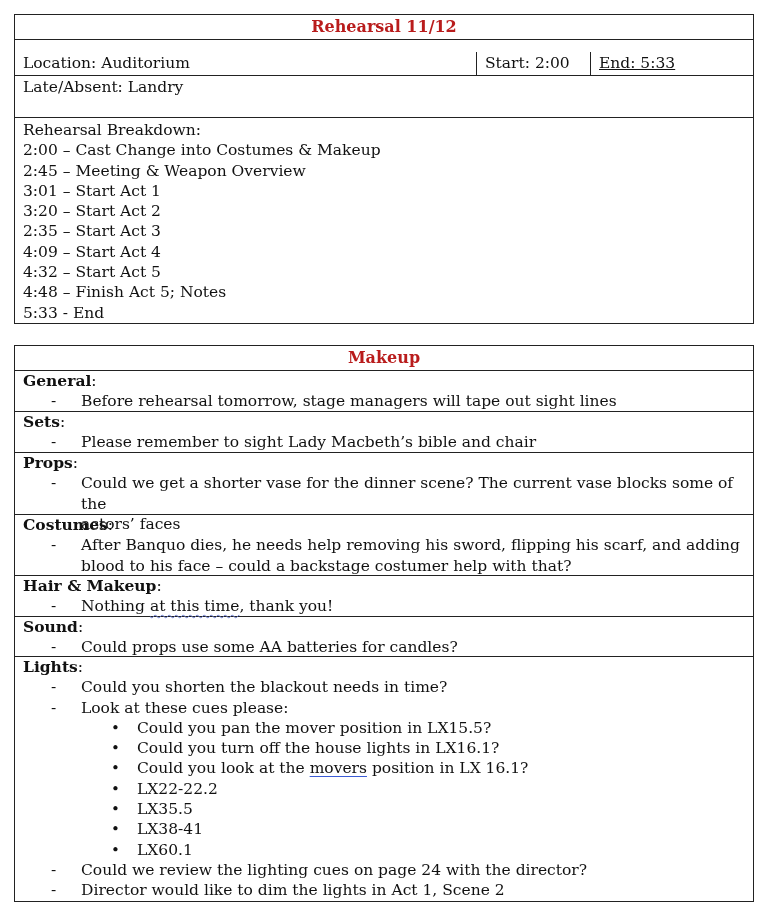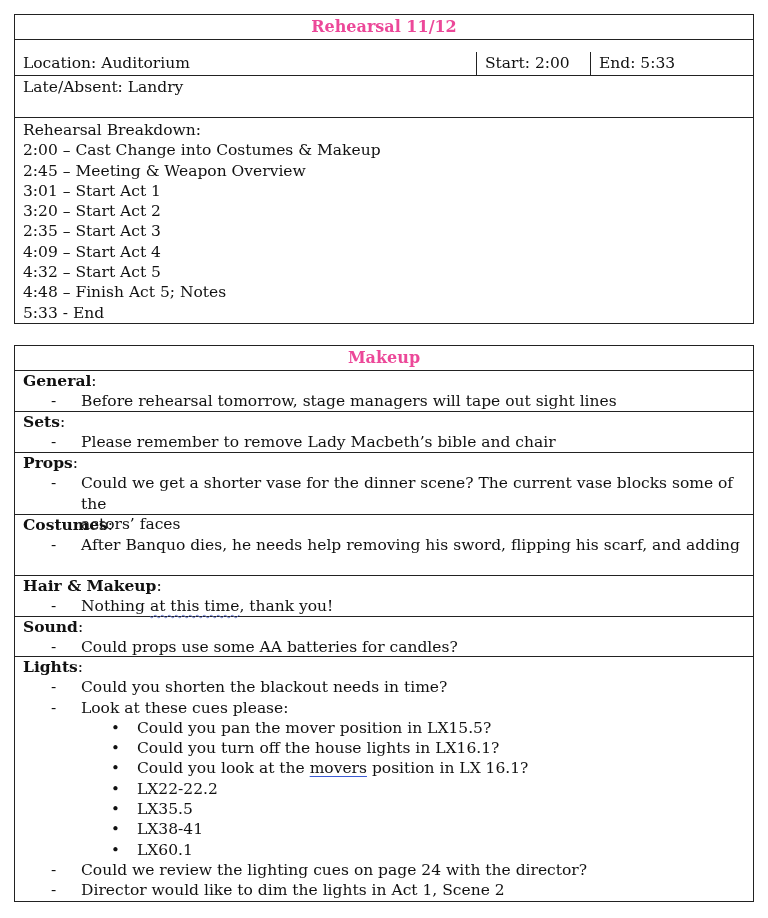--- a/index.html
+++ b/index.html
@@ -11,27 +11,27 @@
   .tbl {
     position: absolute; left: 14px; width: 740px;
     border: 1.5px solid #222; box-sizing: border-box;
   }
   #t1 { top: 14px; }
   #t2 { top: 345px; }
   .row { border-bottom: 1.5px solid #222; box-sizing: border-box; }
   .row:last-child { border-bottom: none; }
   .hdr {
     height: 25px; text-align: center; font-weight: bold;
-    font-size: 16px; line-height: 24px; color: #ec4899;
+    font-size: 16px; line-height: 24px; color: #b91c1c;
   }
   .t1row { display: flex; height: 24px; font-size: 15.5px; line-height: 23px; margin-top: 12px; }
   .t1row .cell { padding-left: 8px; box-sizing: border-box; }
   .loc { width: 462px; border-right: 1.5px solid #222; }
   .start { width: 114px; border-right: 1.5px solid #222; }
-  .end { flex: 1; }
+  .end { flex: 1; text-decoration: underline; }
   .late { height: 42px; font-size: 15.5px; line-height: 22px; padding-left: 8px; }
   .breakdown { padding: 2px 0 0 8px; font-size: 15.5px; line-height: 20.3px; height: 205px; box-sizing: border-box; }
   .section { padding-left: 8px; font-size: 15.5px; line-height: 20.3px; box-sizing: border-box; }
   .cat { font-weight: bold; margin-top: 12px; }
   .note { position: relative; padding-left: 58px; }
   .note .dash { position: absolute; left: 28px; top: 0; }
   .bullet { position: relative; padding-left: 114px; }
   .bullet .dot { position: absolute; left: 88px; top: 0; font-size: 15px; }
   .squiggle { text-decoration: underline wavy #6677cc; text-decoration-thickness: 1px; text-underline-offset: 3px; }
   .blueline { text-decoration: underline; text-decoration-color: #3b5bd6; text-underline-offset: 3px; }
@@ -64,32 +64,33 @@
 <div class="tbl" id="t2">
   <div class="row hdr">Makeup</div>
 
   <div class="row section" style="height:41px">
     <div><span class="cat">General</span><span>:</span></div>
     <div class="note"><span class="dash">-</span><span>Before rehearsal tomorrow, stage managers will tape out sight lines</span></div>
   </div>
 
   <div class="row section" style="height:41px">
     <div><span class="cat">Sets</span><span>:</span></div>
-    <div class="note"><span class="dash">-</span><span>Please remember to remove Lady Macbeth’s bible and chair</span></div>
+    <div class="note"><span class="dash">-</span><span>Please remember to sight Lady Macbeth’s bible and chair</span></div>
   </div>
 
   <div class="row section" style="height:62px">
     <div><span class="cat">Props</span><span>:</span></div>
     <div class="note"><span class="dash">-</span><span>Could we get a shorter vase for the dinner scene? The current vase blocks some of the</span></div>
     <div class="note">actors’ faces</div>
   </div>
 
   <div class="row section" style="height:61px">
     <div><span class="cat">Costumes</span><span>:</span></div>
     <div class="note"><span class="dash">-</span><span>After Banquo dies, he needs help removing his sword, flipping his scarf, and adding</span></div>
+    <div class="note">blood to his face – could a backstage costumer help with that?</div>
   </div>
 
   <div class="row section" style="height:41px">
     <div><span class="cat">Hair &amp; Makeup</span><span>:</span></div>
     <div class="note"><span class="dash">-</span><span>Nothing </span><span class="squiggle">at this time</span><span>, thank you!</span></div>
   </div>
 
   <div class="row section" style="height:40px">
     <div><span class="cat">Sound</span><span>:</span></div>
     <div class="note"><span class="dash">-</span><span>Could props use some AA batteries for candles?</span></div>

